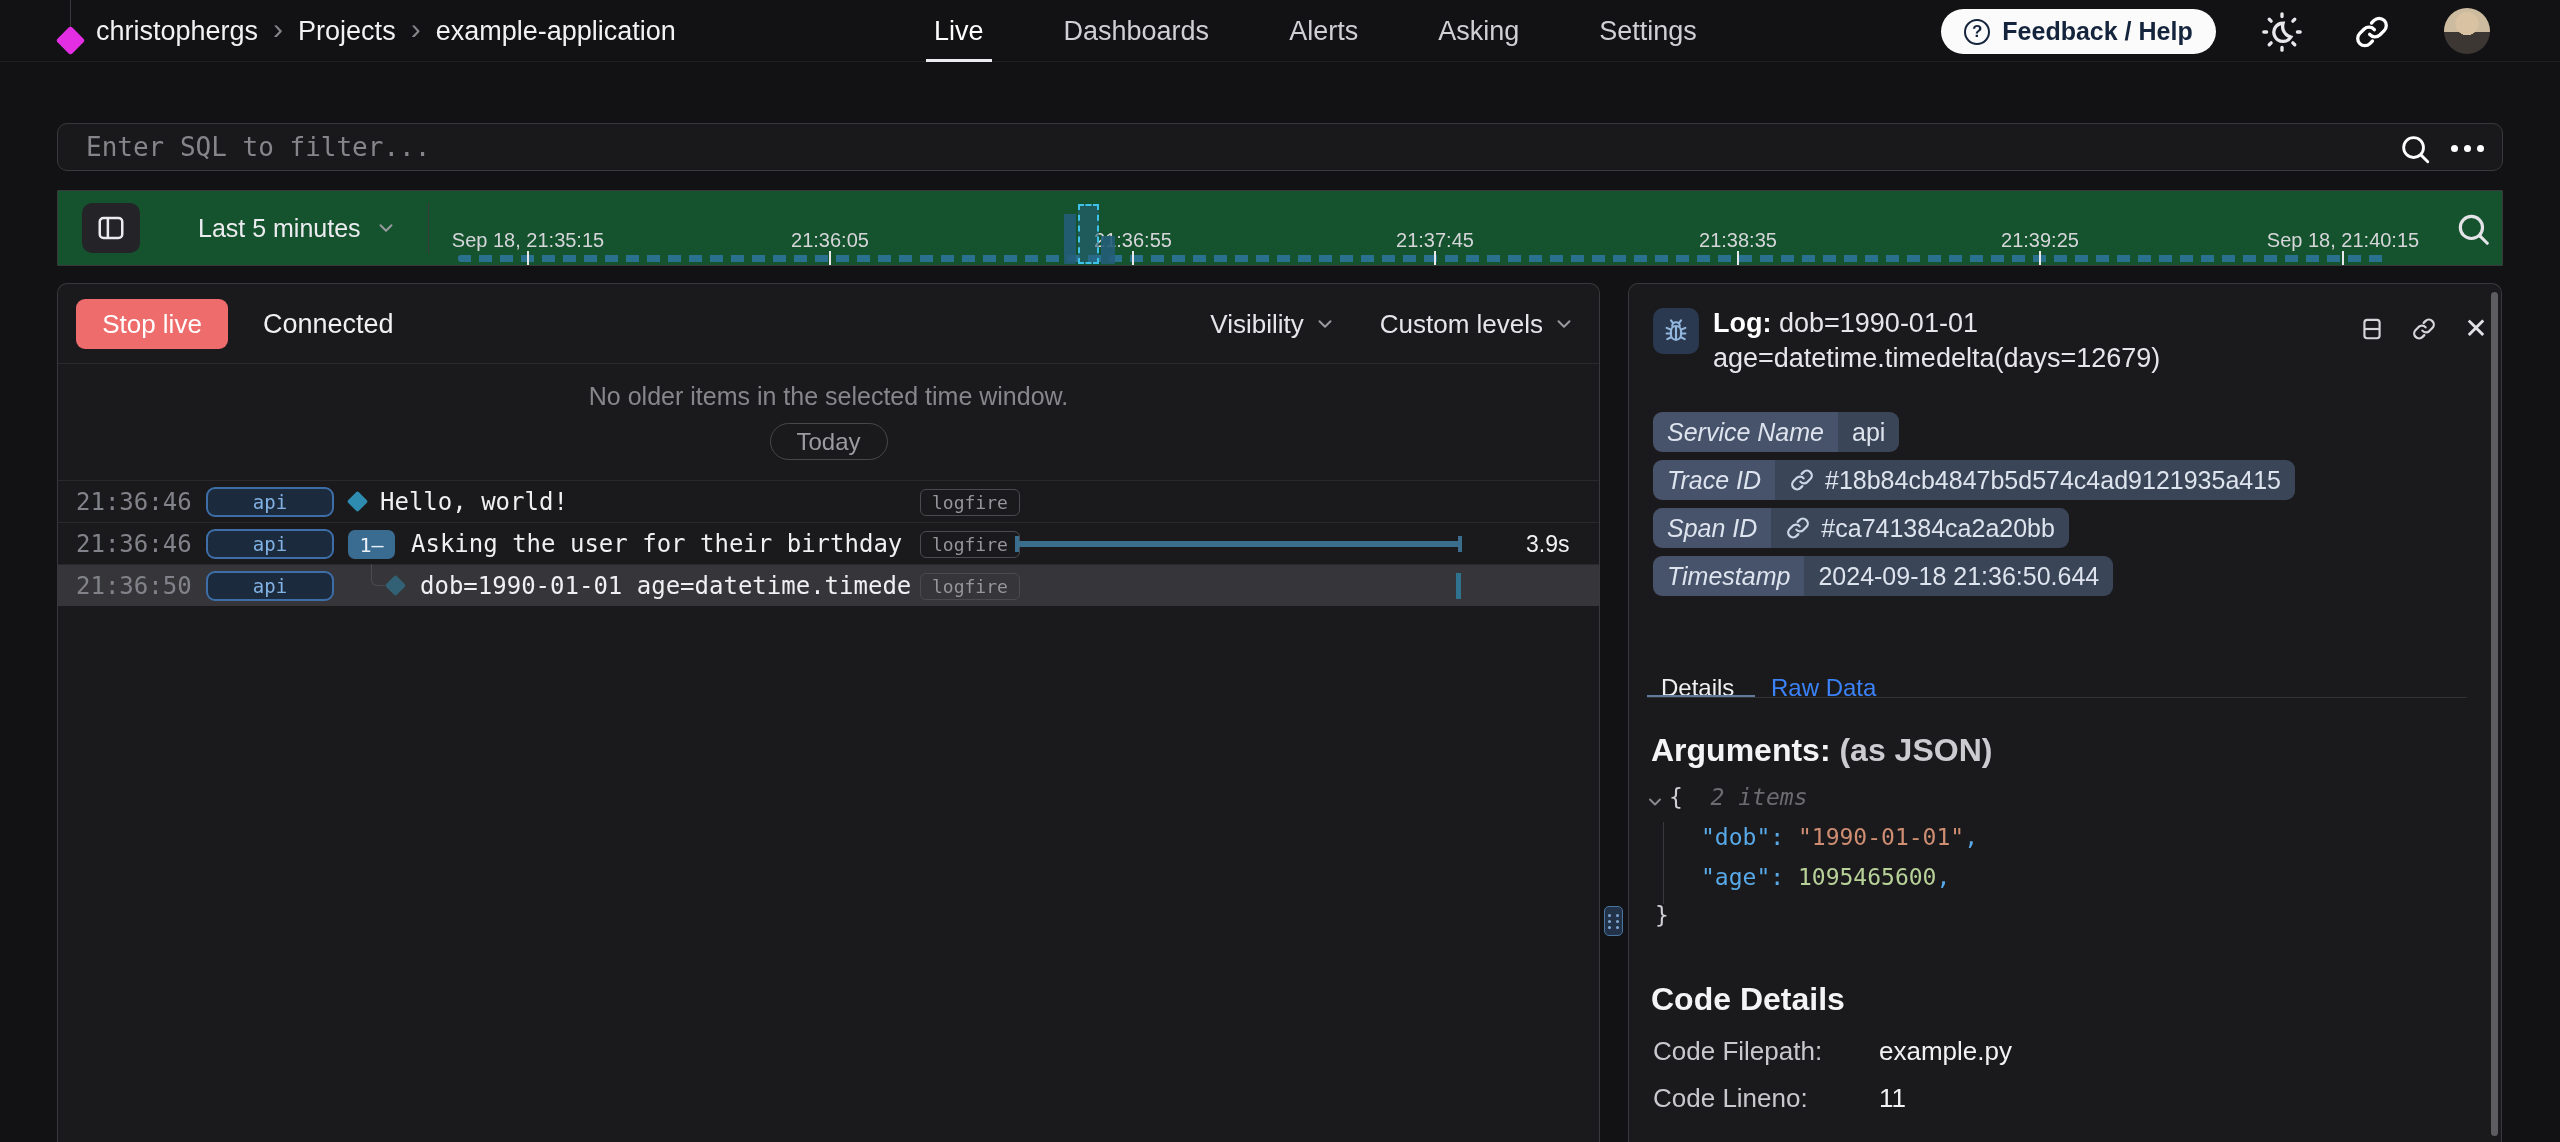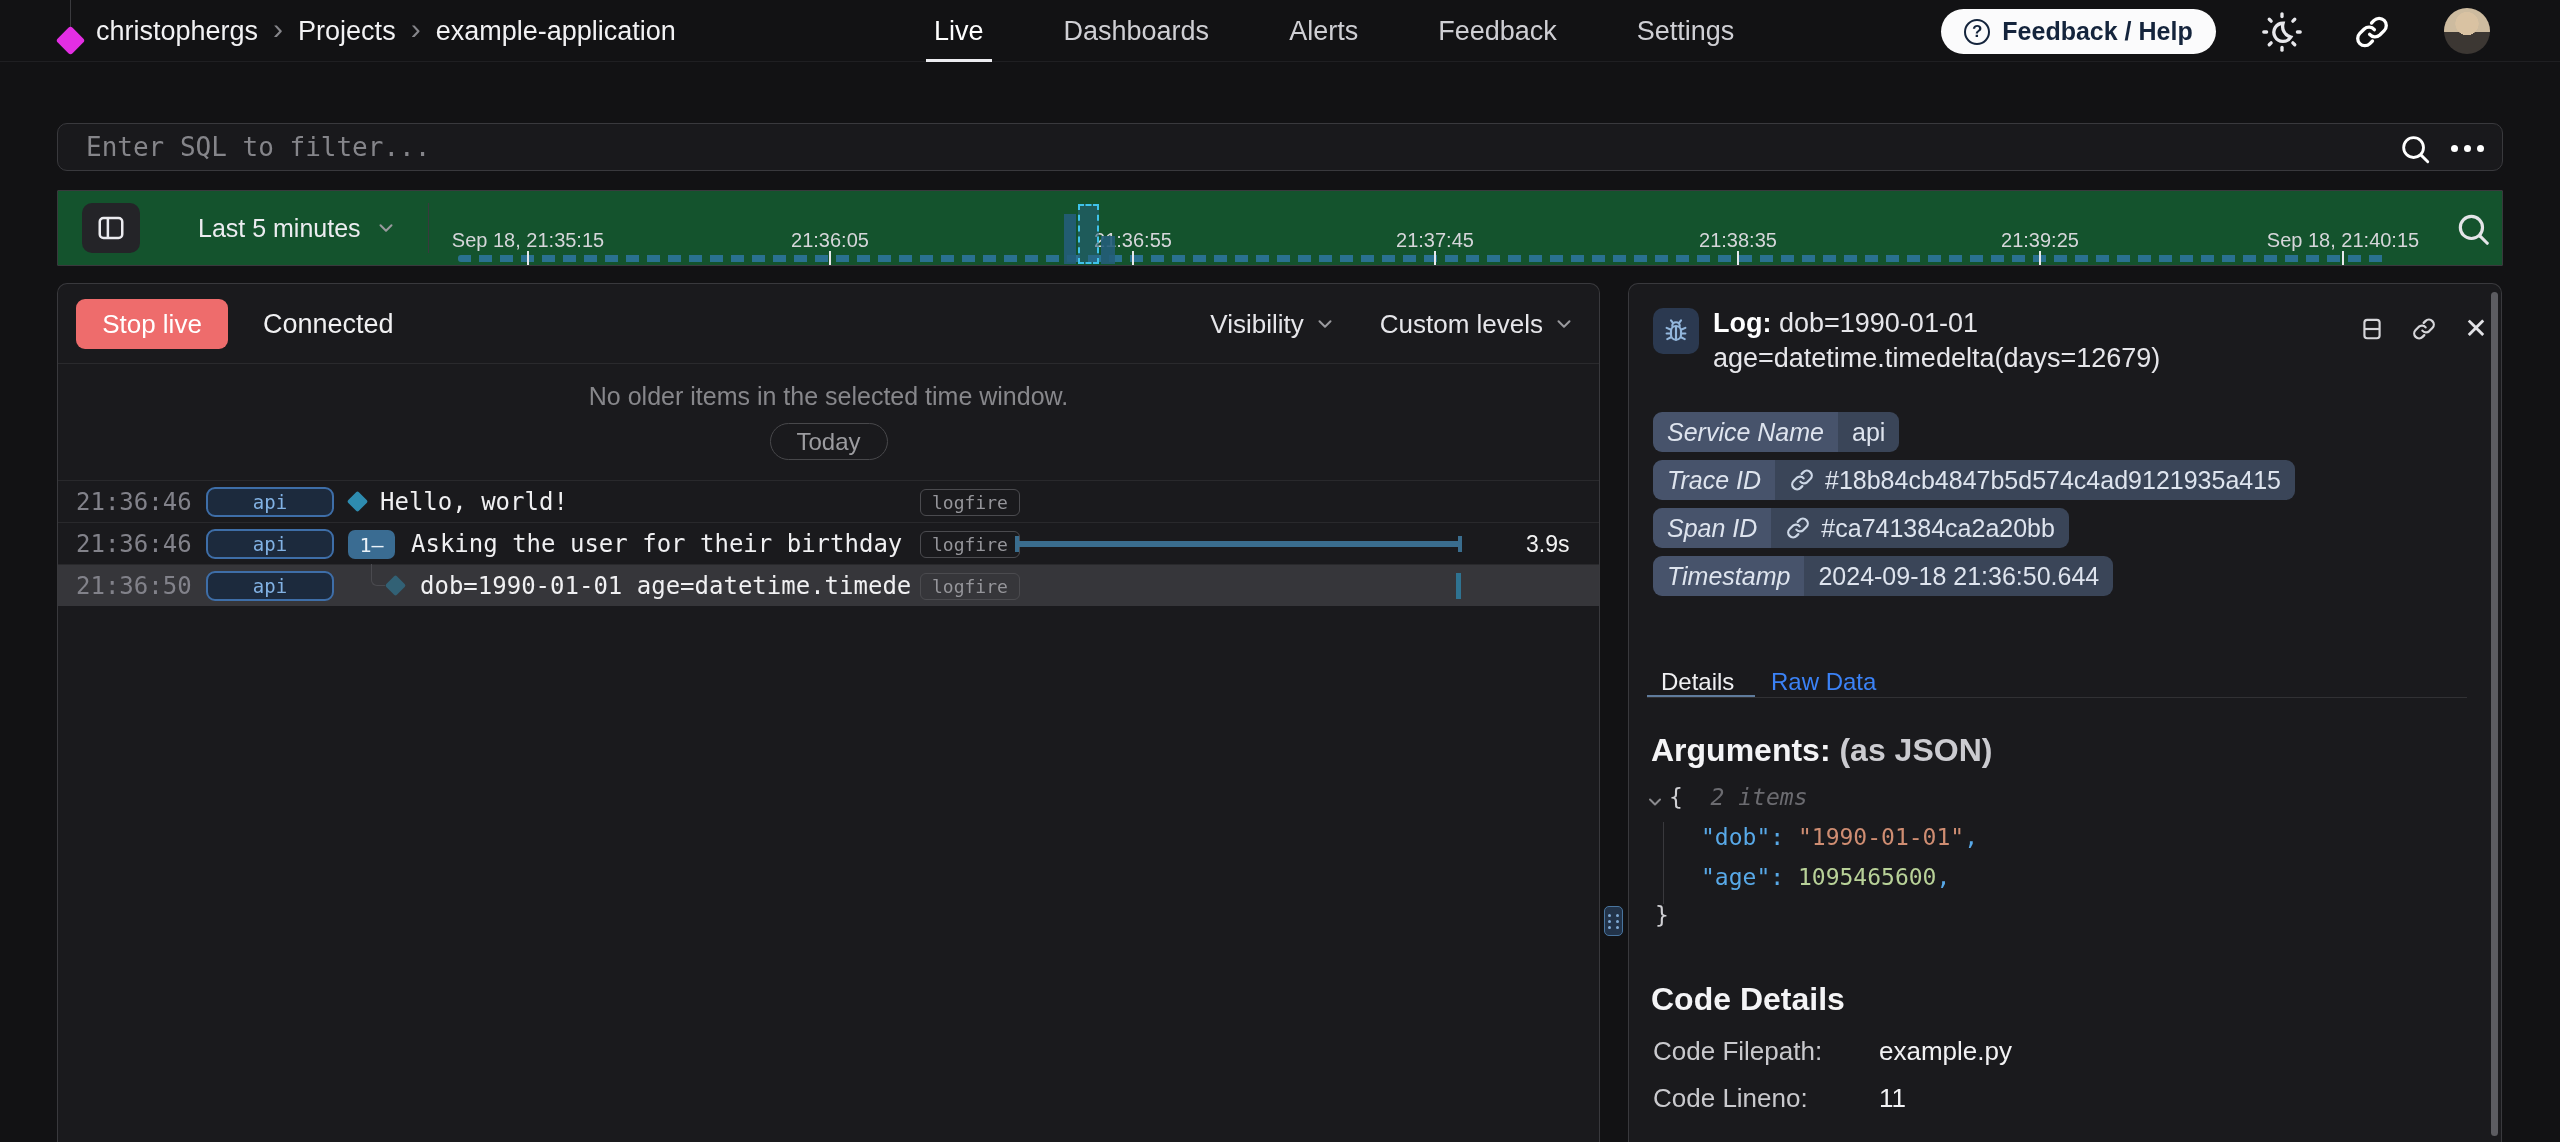--- a/index.html
+++ b/index.html
@@ -85,21 +85,21 @@
   .dp-title b { color:#ffffff; }
   .dp-icons { position:absolute; left:728px; top:30px; display:flex; gap:22px; align-items:center; color:#e2e2e6; }
   .dp-icons .icn { width:30px; height:30px; display:flex; align-items:center; justify-content:center; cursor:pointer; }
   .close-x { font-size:28px; color:#e2e2e6; line-height:1; }
   .chips { position:absolute; left:24px; top:128px; display:flex; flex-direction:column; align-items:flex-start; gap:8px; }
   .chip { display:inline-flex; height:40px; border-radius:9px; overflow:hidden; font-size:25px; cursor:pointer; }
   .chip-label { background:#47536b; color:#dee4ee; font-style:italic; display:flex; align-items:center; padding:0 14px; }
   .chip-value { background:#3a4558; color:#dee4ee; display:flex; align-items:center; gap:10px; padding:0 14px; }
   .chain { width:26px; height:26px; }
   .dp-tabs { position:absolute; left:0; top:378px; width:100%; height:28px; }
-  .dp-tab { position:absolute; top:6px; font-size:24px; cursor:pointer; }
+  .dp-tab { position:absolute; top:12px; font-size:24px; cursor:pointer; }
   .dp-tab.active { color:#f0f0f2; }
   .dp-tab.inactive { color:#3b82f6; }
   .tab-underline { position:absolute; left:18px; top:411px; width:108px; height:3px; background:#5f7b9c; }
   .tab-divider { position:absolute; left:18px; top:413px; width:820px; height:1px; background:#313134; }
   .args-heading { position:absolute; left:22px; top:448px; font-size:32px; font-weight:700; color:#f4f4f6; }
   .args-heading .suffix { color:#cbcbd0; }
   .json { font-family:"DejaVu Sans Mono", monospace; font-size:23px; }
   .json-line { position:absolute; white-space:pre; }
   .j-chev { position:absolute; left:16px; top:508px; width:20px; height:20px; color:#8a8a8e; }
   .j-brace { color:#cfcfd3; }
@@ -127,21 +127,21 @@
     <span class="crumb-sep">›</span>
     <span>Projects</span>
     <span class="crumb-sep">›</span>
     <span>example-application</span>
   </div>
 
   <div class="nav-tabs">
     <div class="nav-tab active">Live</div>
     <div class="nav-tab">Dashboards</div>
     <div class="nav-tab">Alerts</div>
-    <div class="nav-tab">Feedback</div>
+    <div class="nav-tab">Asking</div>
     <div class="nav-tab">Settings</div>
   </div>
 
   <div class="feedback-btn">
     <span class="qcircle">?</span>
     <span>Feedback / Help</span>
   </div>
 
   <div class="nav-icon" style="left:2260px;">
     <svg width="42" height="42" viewBox="0 0 24 24" fill="none" stroke="#e8e8ec" stroke-width="1.9" stroke-linecap="round">

